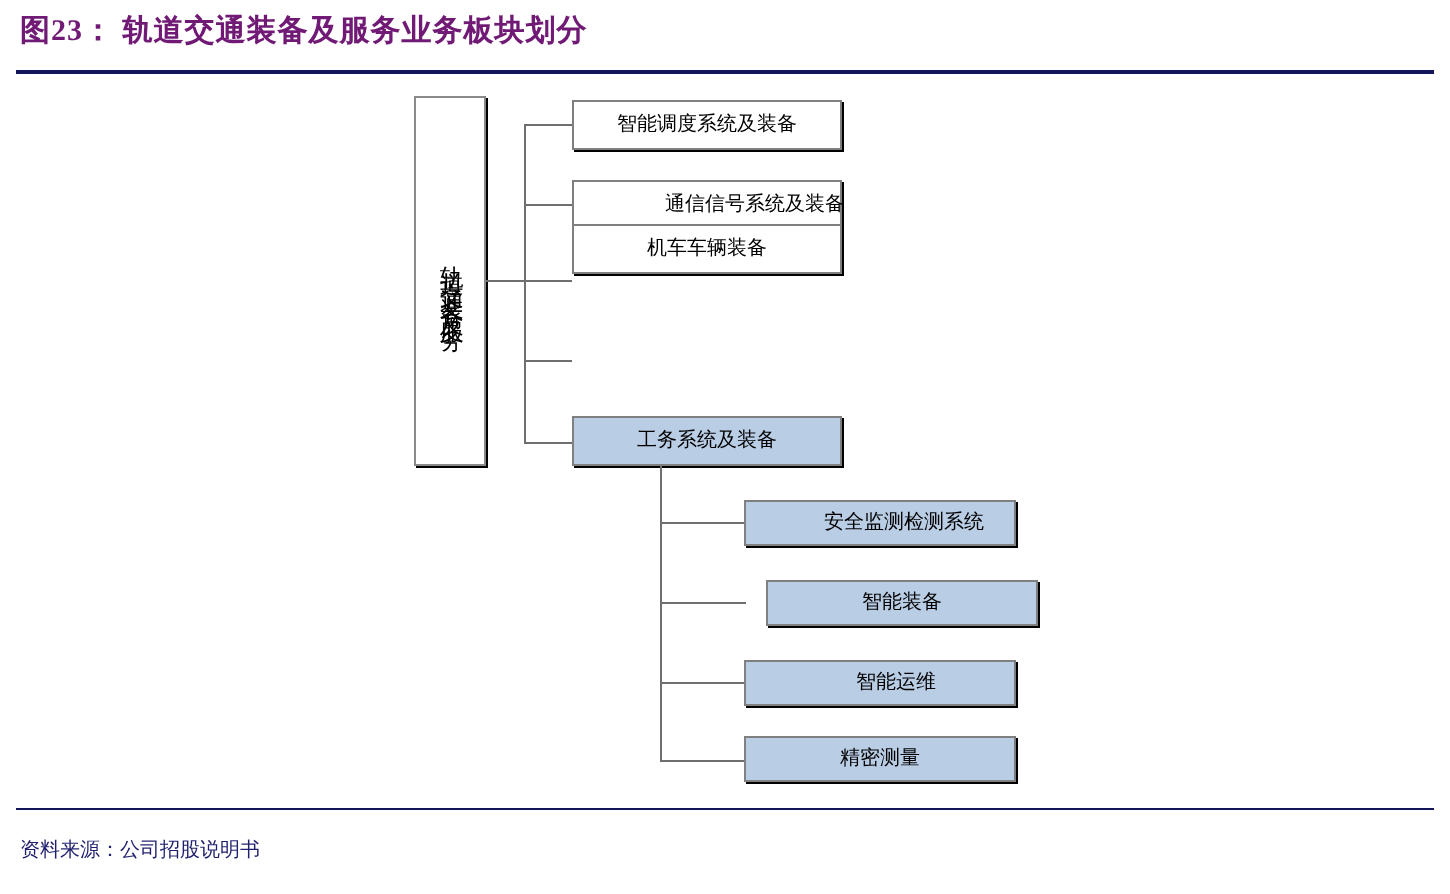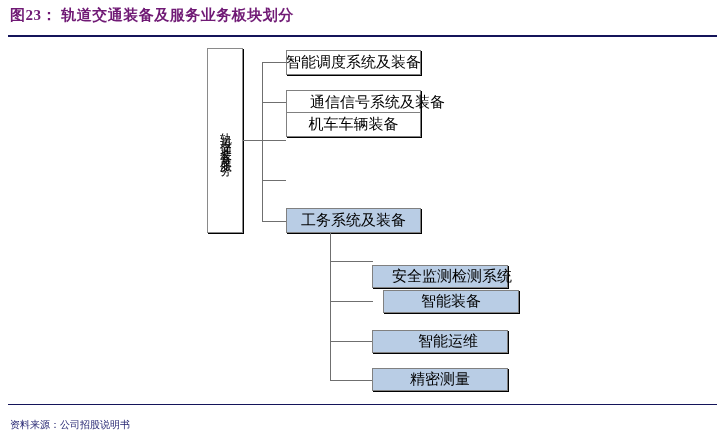--- a/index.html
+++ b/index.html
@@ -67,21 +67,21 @@
   .node {
     position: absolute;
     box-sizing: border-box;
     border: 1px solid #808080;
     border-right-color: #7d7d7d;
     background: #ffffff;
     display: flex;
     align-items: center;
     justify-content: center;
     font-family: "DejaVu Sans", "Liberation Sans", sans-serif;
-    font-size: 15px;
+    font-size: 10px;
     color: #000000;
     line-height: 1.15;
     white-space: nowrap;
     box-shadow: 1px 1px 0 0 #000000;
   }
 
   
   #node-root {
     left: 207px;
     top: 8px;
@@ -112,21 +112,21 @@
     background: #b9cde5;
   }
 
   
   .node-l2 {
     left: 372px;
     width: 136px;
     height: 23px;
     background: #b9cde5;
   }
-  #node-l2-0 { top: 225px; padding-left: 24px; }
+  #node-l2-0 { top: 210px; padding-left: 24px; }
   #node-l2-1 { top: 250px; margin-left: 11px; }
   #node-l2-2 { top: 290px; padding-left: 16px; }
   #node-l2-3 { top: 328px; }
 
   
   .line {
     position: absolute;
     background: #6f6f6f;
   }
   .line-v { width: 1px; }

